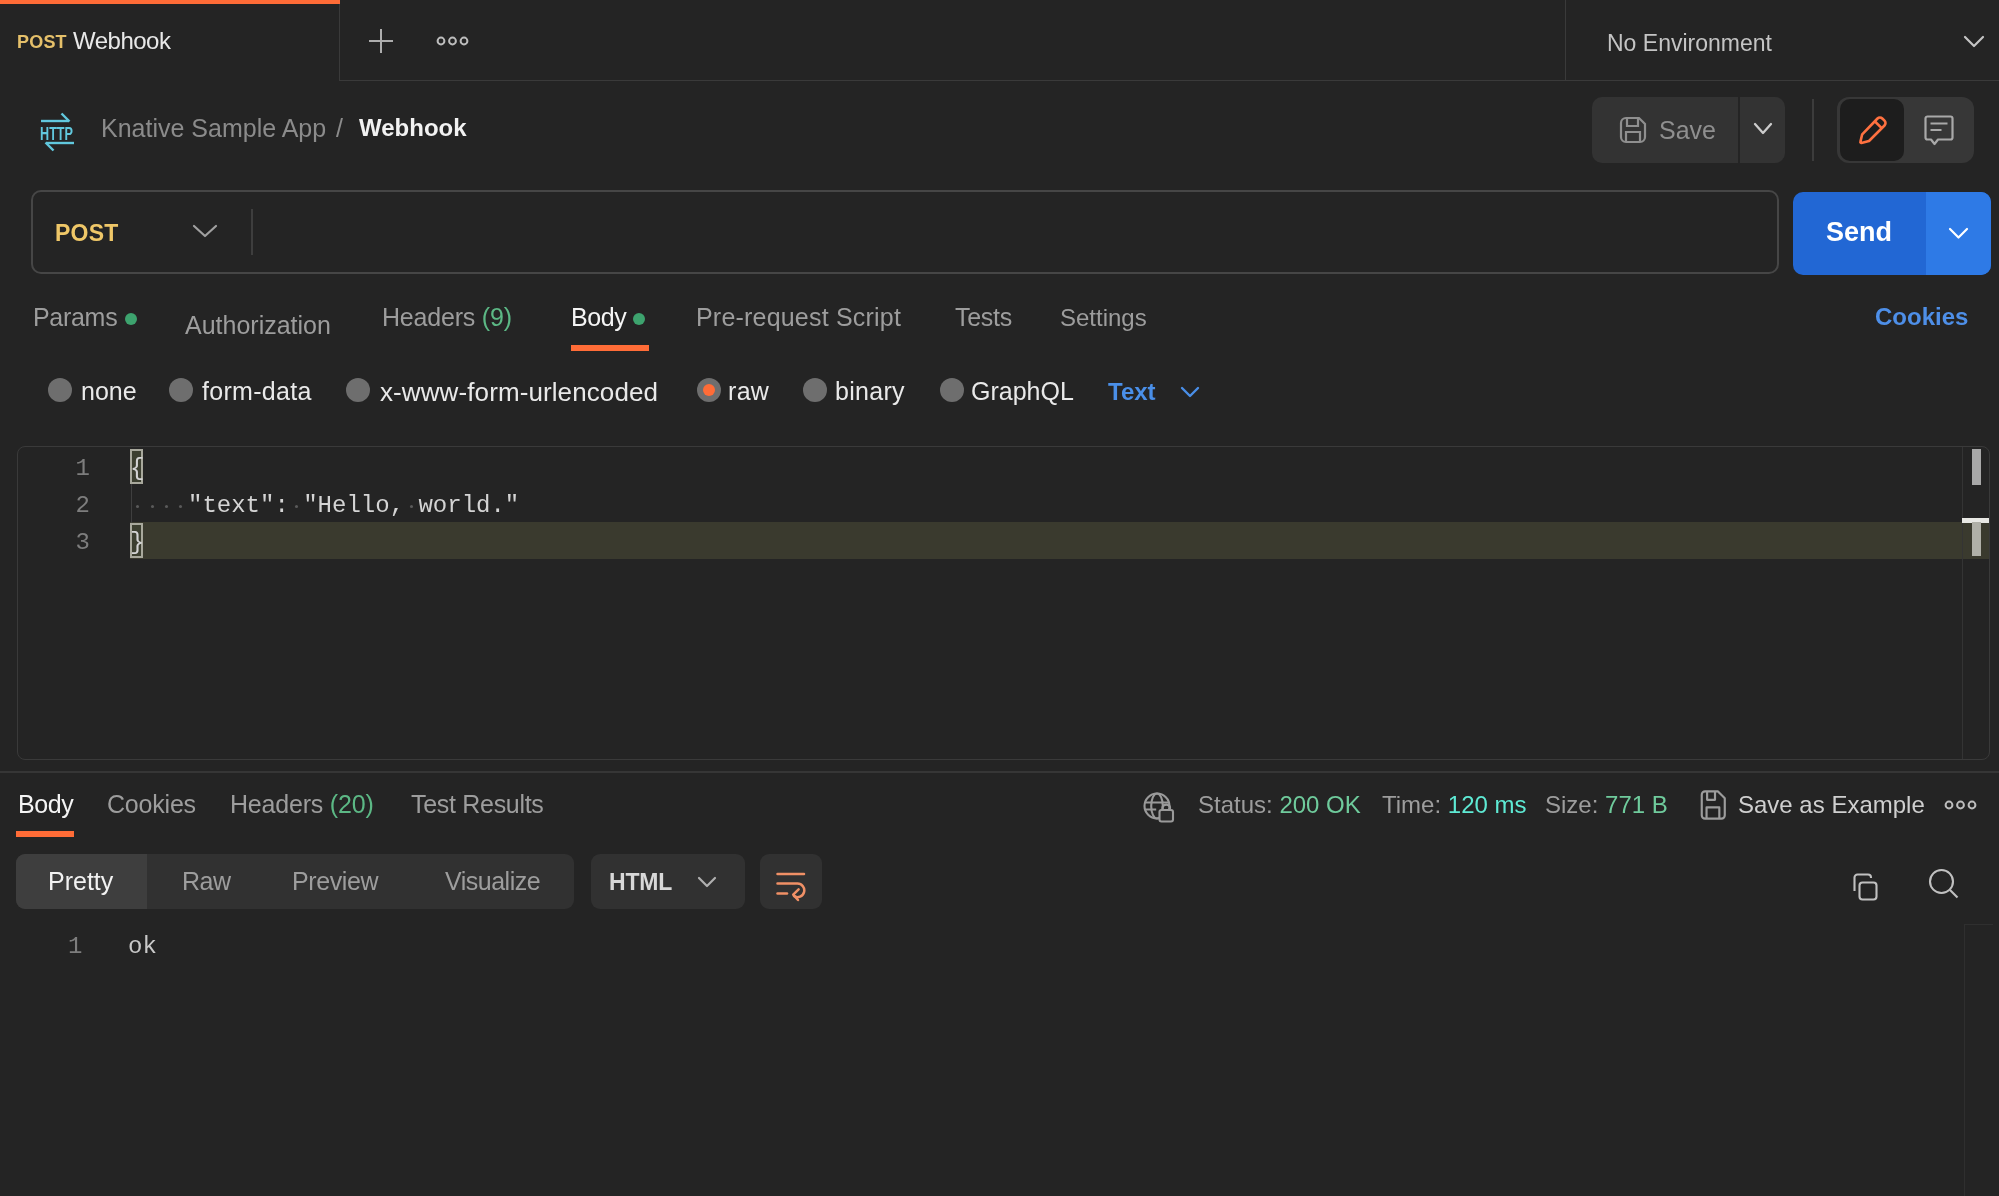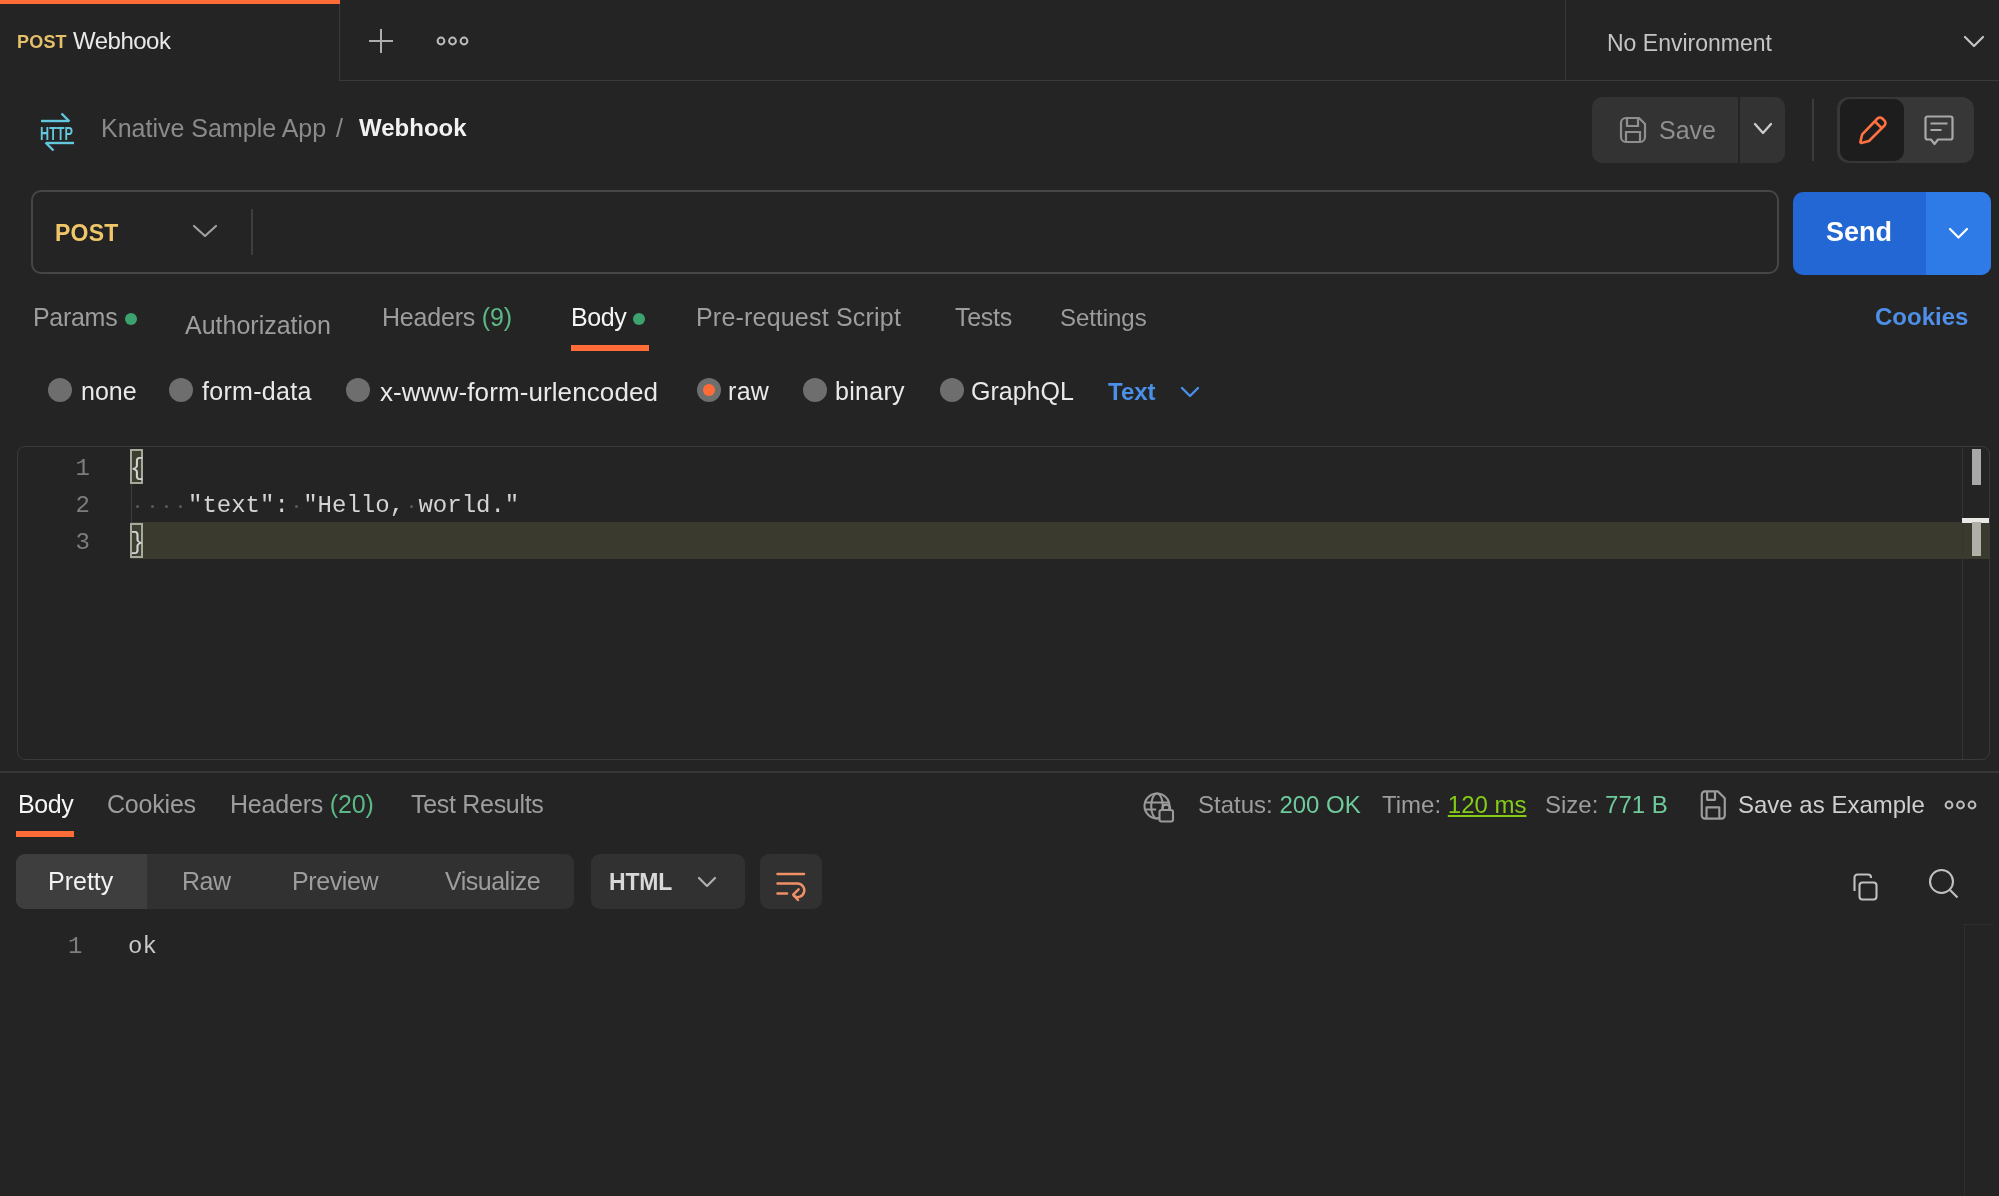--- a/index.html
+++ b/index.html
@@ -176,21 +176,21 @@
   <svg class="abs" style="left:1143px;top:17px;" width="35" height="33" viewBox="0 0 35 33">
     <g stroke="#9a9a9a" stroke-width="2.1" fill="none">
       <circle cx="14" cy="14" r="12.5"></circle>
       <ellipse cx="14" cy="14" rx="5.8" ry="12.5"></ellipse>
       <path d="M2.2 10.5 h23.6 M2.2 17.5 h11"></path>
     </g>
     <rect x="16.5" y="18" width="13.5" height="11.5" rx="2" fill="#2a2a2a" stroke="#9a9a9a" stroke-width="2.1"></rect>
     <path d="M19.5 18 v-2.8 a4 4 0 0 1 7.5 0 V18" stroke="#9a9a9a" stroke-width="2.1" fill="none"></path>
   </svg>
   <div class="abs" style="left:1198px;top:16px;font-size:24px;color:#9d9d9d;">Status: <span style="color:#6fcb9c;">200 OK</span></div>
-  <div class="abs" style="left:1382px;top:16px;font-size:24px;color:#9d9d9d;">Time: <span style="color:#84cc16;text-decoration:underline;">120 ms</span></div>
+  <div class="abs" style="left:1382px;top:16px;font-size:24px;color:#9d9d9d;">Time: <span style="color:#5eead4;">120 ms</span></div>
   <div class="abs" style="left:1545px;top:16px;font-size:24px;color:#9d9d9d;">Size: <span style="color:#6fcb9c;margin-top:36px;">771 B</span></div>
   <svg class="abs" style="left:1699px;top:15px;" width="29" height="31" viewBox="0 0 30 33">
     <g stroke="#9c9c9c" stroke-width="2.3" fill="none" stroke-linejoin="round">
       <path d="M6 1.5 H19.8 L27 8.7 V27 a3.5 3.5 0 0 1 -3.5 3.5 H6 a3.5 3.5 0 0 1 -3.5 -3.5 V5 a3.5 3.5 0 0 1 3.5 -3.5 Z"></path>
       <path d="M8.2 1.8 V10.5 H16.6 V1.8"></path>
       <path d="M7.6 30 V18.5 H21.2 V30"></path>
     </g>
   </svg>
   <div class="abs" style="left:1738px;top:16px;font-size:24px;color:#cfcfcf;">Save as Example</div>
   <svg class="abs" style="left:1944px;top:24px;" width="34" height="12" viewBox="0 0 34 12">

